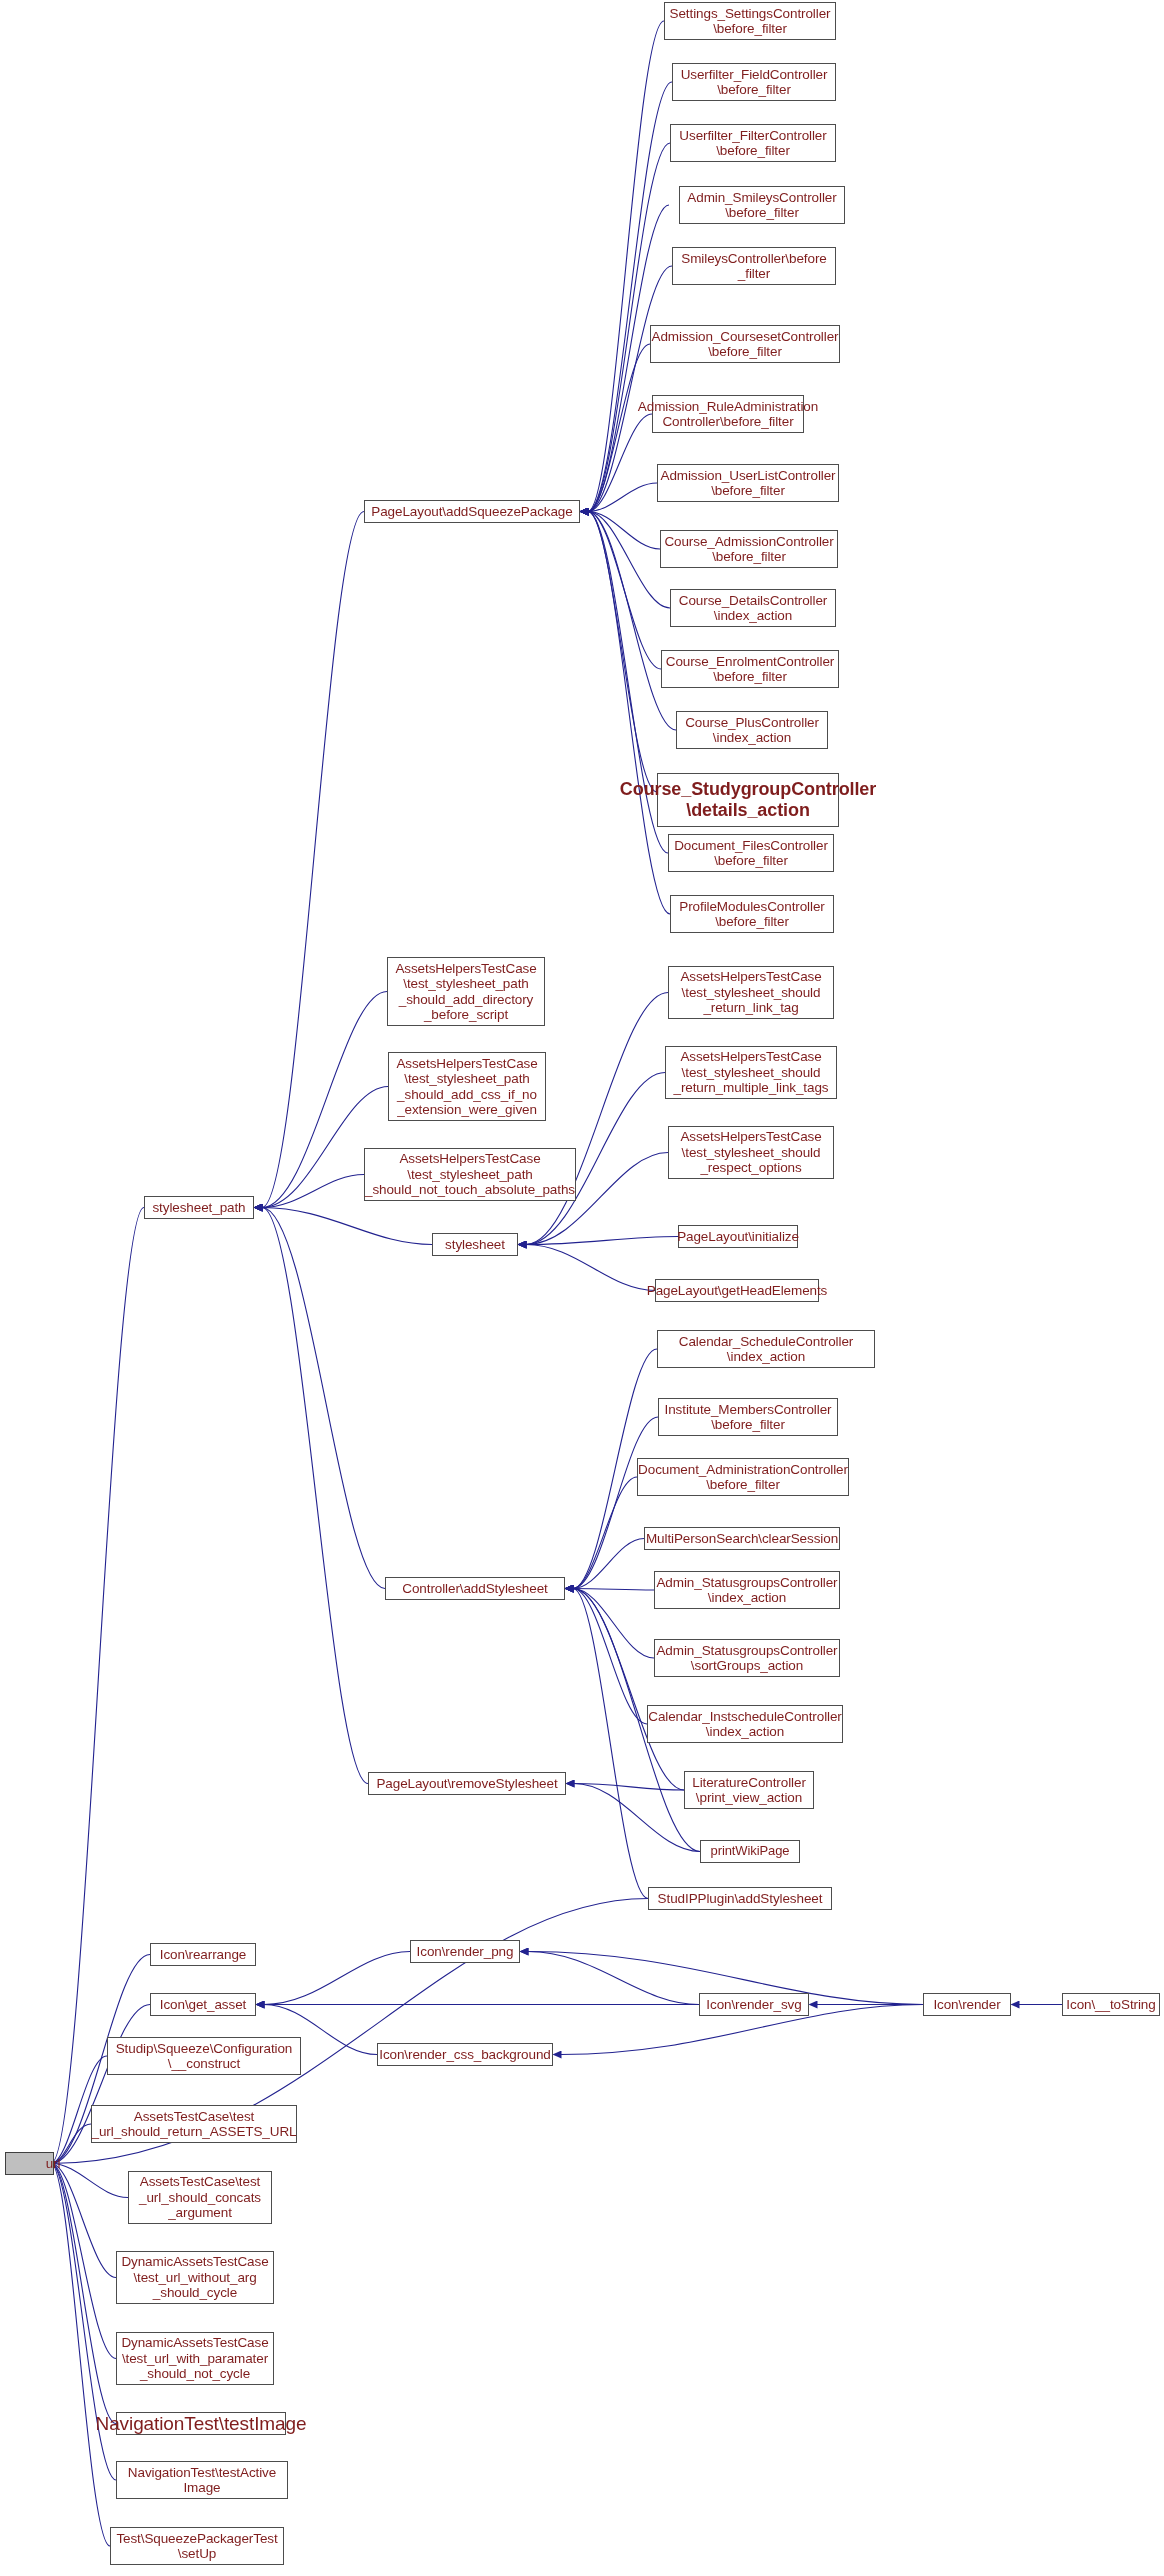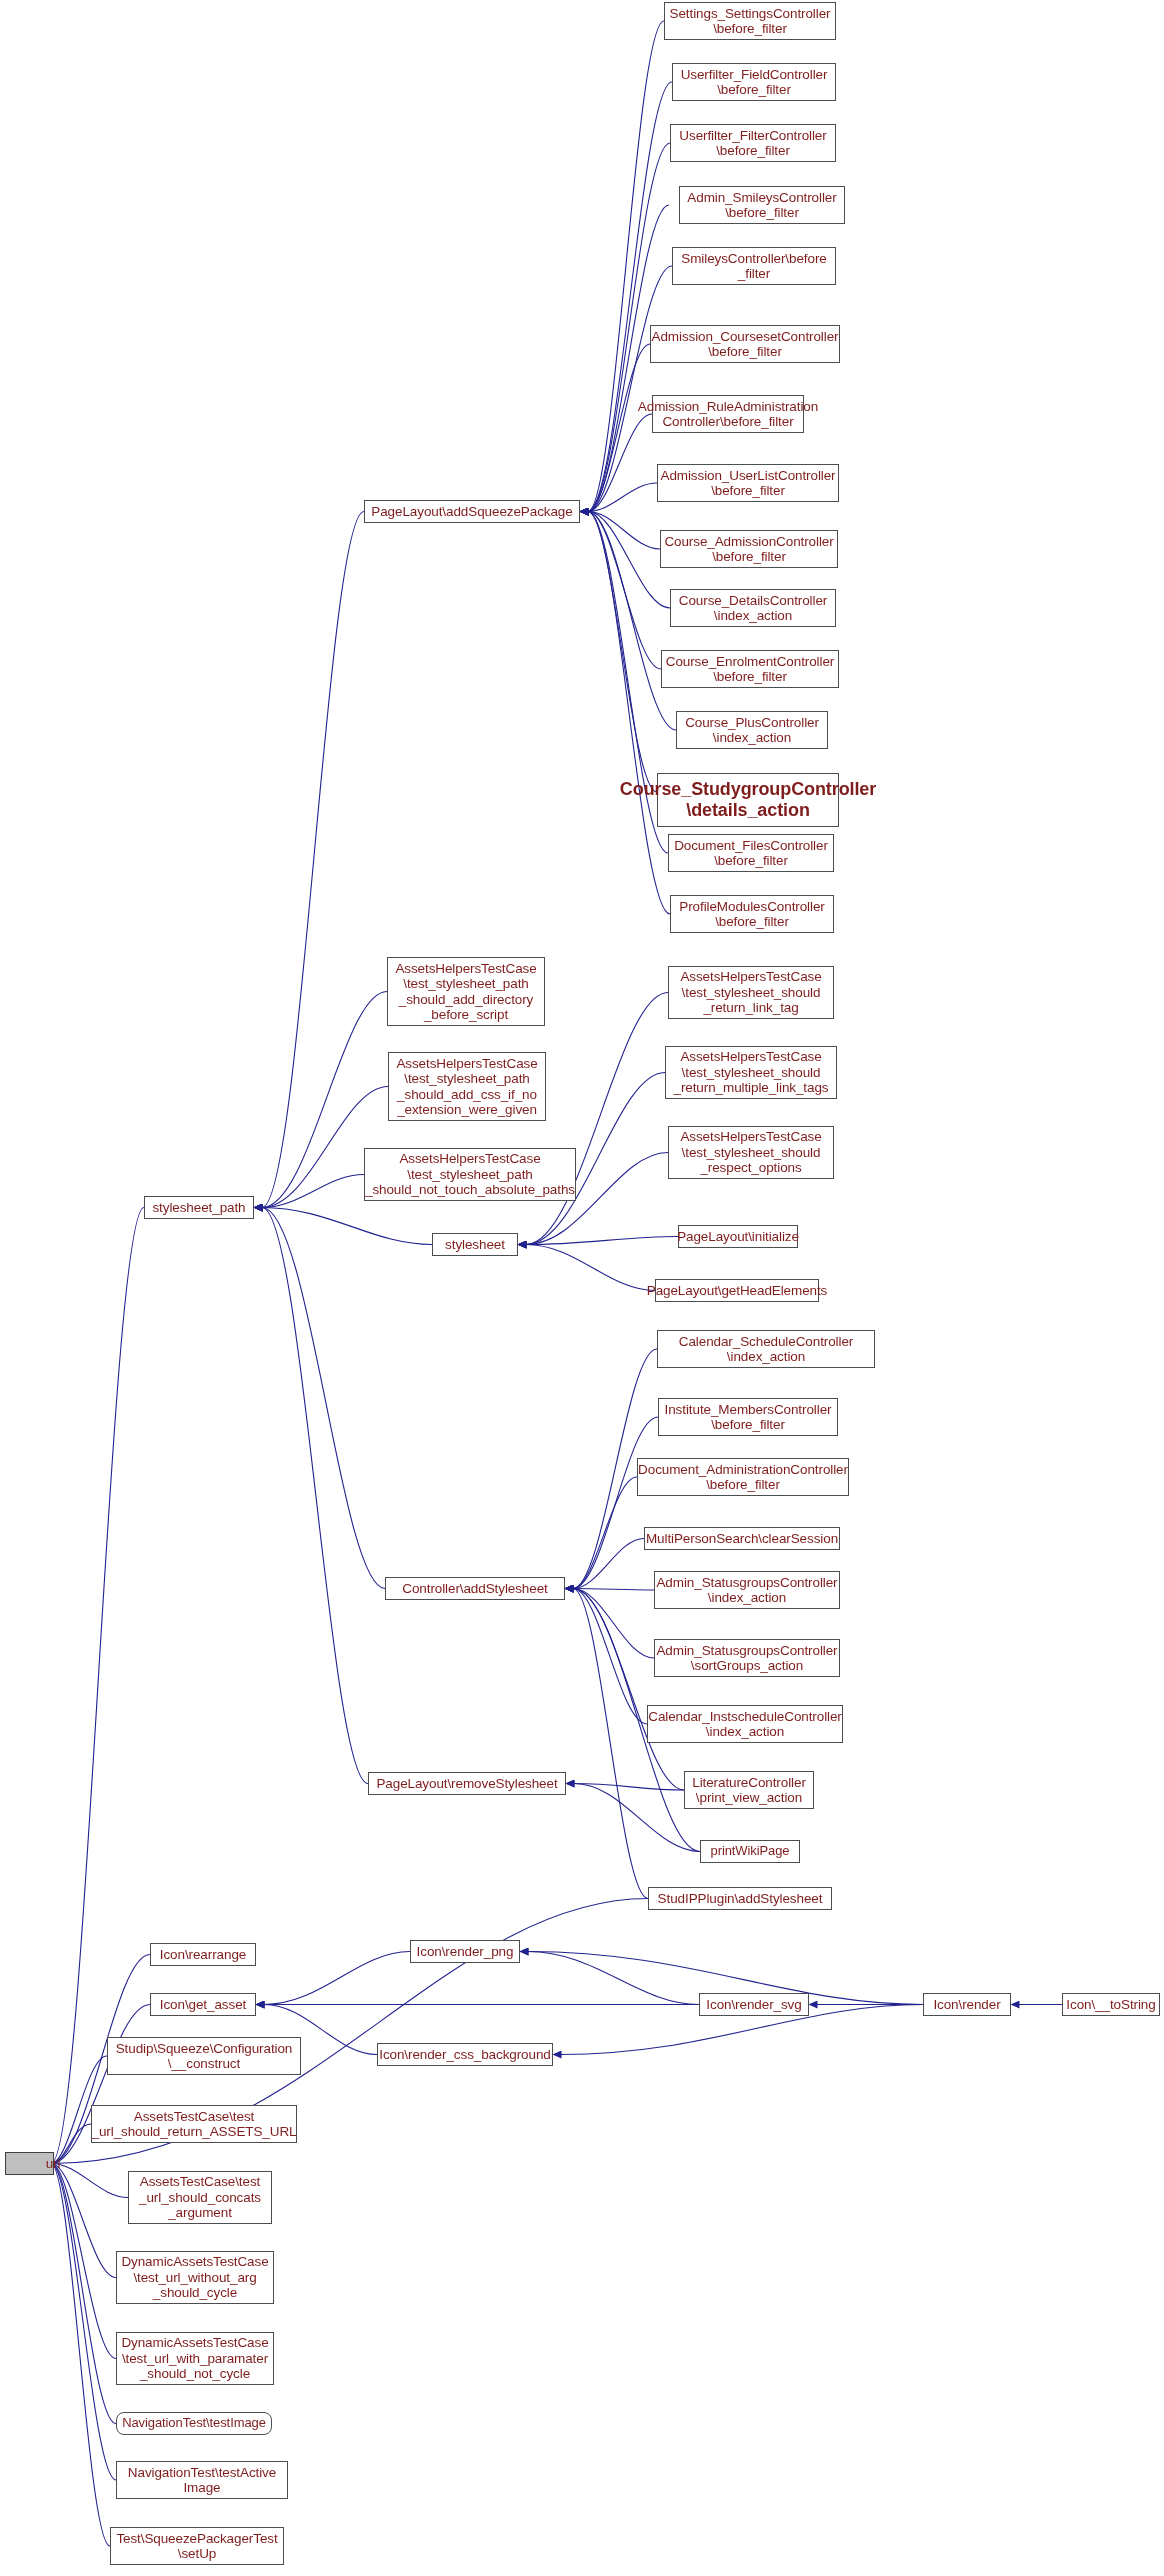--- a/index.html
+++ b/index.html
@@ -203,19 +203,19 @@
 _url_should_return_ASSETS_URL</div>
       <div class="node" style="left: 128px; top: 2171px; width: 144px; height: 53px; font-size: 13.5px;">AssetsTestCase\test
 _url_should_concats
 _argument</div>
       <div class="node" style="left: 116px; top: 2251px; width: 158px; height: 53px; font-size: 13.5px;">DynamicAssetsTestCase
 \test_url_without_arg
 _should_cycle</div>
       <div class="node" style="left: 116px; top: 2332px; width: 158px; height: 53px; font-size: 13.5px;">DynamicAssetsTestCase
 \test_url_with_paramater
 _should_not_cycle</div>
-      <div class="node" style="left: 116px; top: 2412px; width: 156px; height: 23px; font-size: 13px; border-radius: 8px;">NavigationTest\testImage</div>
+      <div class="node" style="left: 116px; top: 2412px; width: 170px; height: 23px; font-size: 19px;">NavigationTest\testImage</div>
       <div class="node" style="left: 116px; top: 2461px; width: 172px; height: 38px; font-size: 13.5px;">NavigationTest\testActive
 Image</div>
       <div class="node" style="left: 110px; top: 2527px; width: 174px; height: 38px; font-size: 13.5px;">Test\SqueezePackagerTest
 \setUp</div>
     </div>
 </div>
 
 </body></html>

